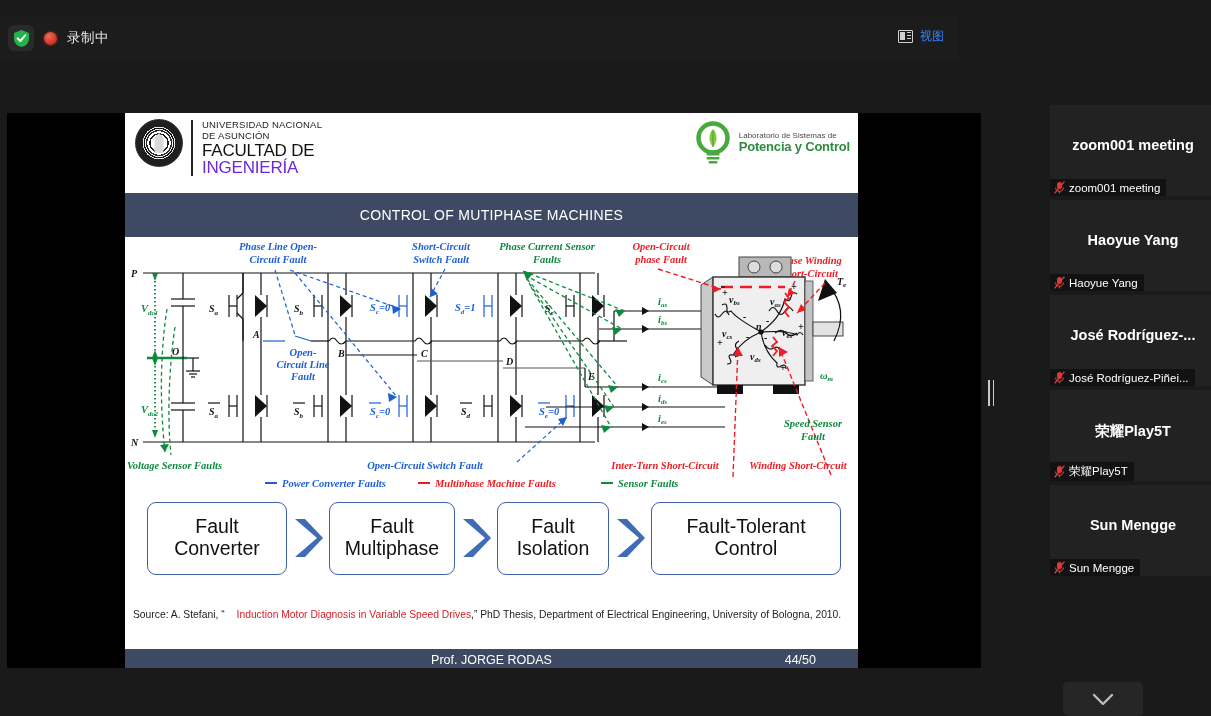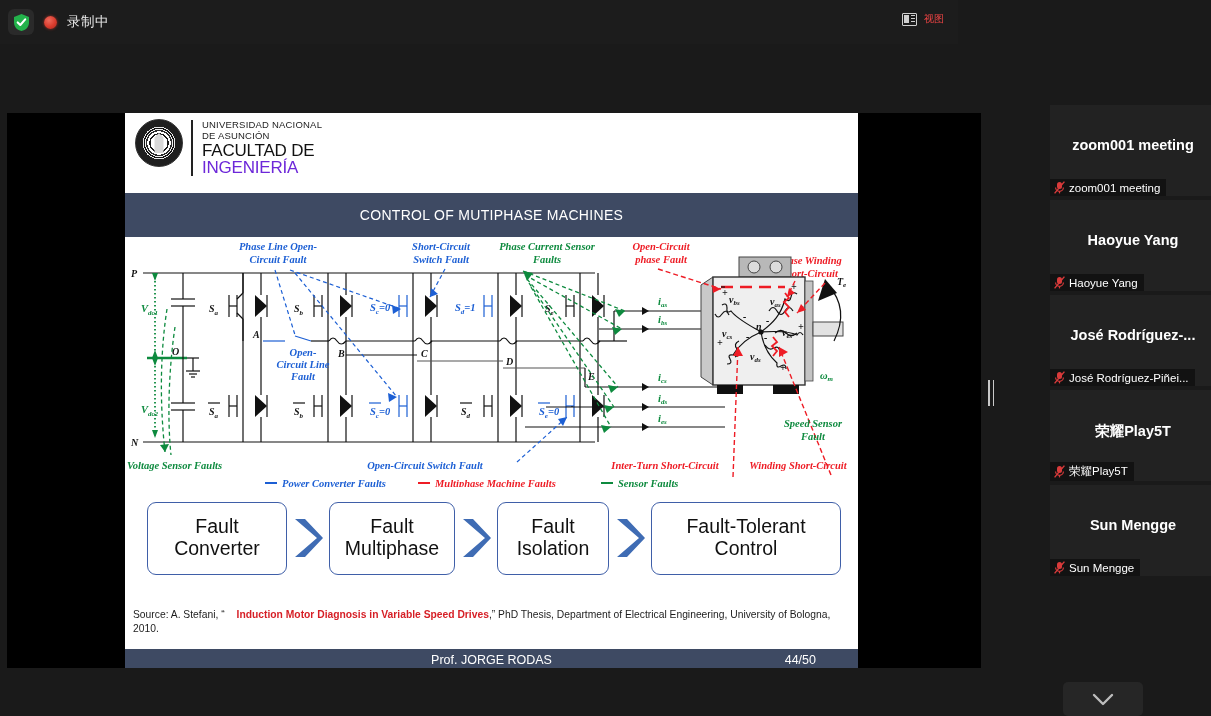--- a/index.html
+++ b/index.html
@@ -10,21 +10,21 @@
     overflow: hidden;
   }
   .app {
     position: relative;
     width: 1211px; height: 716px;
     background: #1a1a1a;
   }
 
   
   .topbar {
-    position: absolute; left: 0; top: 0;
+    position: absolute; left: 0; top: 16px;
     width: 958px; height: 44px;
     background: #1c1c1c;
     padding-left: 36px;
   }
   .rec-group {
     position: absolute; left: 8px; top: 9px;
     display: flex; align-items: center; gap: 10px;
   }
   .shield {
     width: 26px; height: 26px; border-radius: 6px;
@@ -52,21 +52,21 @@
   }
   .view-icon::before {
     content: ""; position: absolute; left: 1px; top: 1px;
     width: 4.5px; height: 8px; background: #cfcfcf;
   }
   .view-icon::after {
     content: ""; position: absolute; right: 1px; top: 1px;
     width: 4px; height: 8px;
     background: repeating-linear-gradient(to bottom, #cfcfcf 0 1.5px, transparent 1.5px 3px);
   }
-  .view-label { color: #ef4444; font-size: 10px; }
+  .view-label { color: #3b82f6; font-size: 12px; }
 
   
   .stage {
     position: absolute; left: 7px; top: 113px;
     width: 974px; height: 555px;
     background: #000;
     overflow: hidden;
   }
   .slide {
     position: absolute; left: 118px; top: 0px;
@@ -146,21 +146,21 @@
   .fb3 { width: 112px; }
   .fb4 { width: 190px; }
   .chev {
     width: 34px; height: 46px; margin: 0 4px; flex: 0 0 auto;
   }
 
   .source {
     position: absolute; left: 8px; top: 495px; right: 8px;
     font-size: 10.3px; color: #1d1d1d; line-height: 1.35;
   }
-  .source .hl { color: #d61f26; font-weight: bold; padding-left: 12px; }
+  .source .hl { color: #d61f26; font-weight: normal; padding-left: 12px; }
 
   .slide-foot {
     position: absolute; left: 0; bottom: 0;
     width: 733px; height: 19px;
     background: #3e4a63;
     color: #fff;
   }
   .slide-foot .who {
     position: absolute; left: 0; right: 0; top: 4px;
     text-align: center; font-size: 12.5px;
@@ -277,20 +277,36 @@
   <div class="stage">
     <div class="slide">
 
       <div class="slide-head">
         <div class="seal"></div>
         <div class="uni-text">
           <div class="uni-l1">UNIVERSIDAD NACIONAL</div>
           <div class="uni-l2">DE ASUNCIÓN</div>
           <div class="uni-l3">FACULTAD DE</div>
           <div class="uni-l4">INGENIERÍA</div>
+        </div>
+        <div class="lab-logo">
+          <span class="bulb">
+            <svg width="42" height="46" viewBox="0 0 42 46" aria-hidden="true">
+              <circle cx="21" cy="18" r="14.5" fill="none" stroke="#49a93f" stroke-width="4.5"></circle>
+              <path d="M21 9 C26 14 25.5 22 21 27 C16.5 22 16 14 21 9 Z" fill="#8cc63f"></path>
+              <path d="M21 27 L21 11" stroke="#49a93f" stroke-width="1.2"></path>
+              <rect x="14.5" y="33" width="13" height="2.6" rx="1" fill="#49a93f"></rect>
+              <rect x="14.5" y="37" width="13" height="2.6" rx="1" fill="#49a93f"></rect>
+              <rect x="16.5" y="41" width="9" height="2.6" rx="1" fill="#49a93f"></rect>
+            </svg>
+          </span>
+          <span class="lab-txt">
+            <span class="lab-l1" style="display:block">Laboratorio de Sistemas de</span>
+            <span class="lab-l2" style="display:block">Potencia y Control</span>
+          </span>
         </div>
       </div>
 
       <div class="title-bar">
         <span class="t">CONTROL OF MUTIPHASE MACHINES</span>
       </div>
 
       <div class="figure">
         <svg width="733" height="250" viewBox="0 0 733 250">
           <style>

